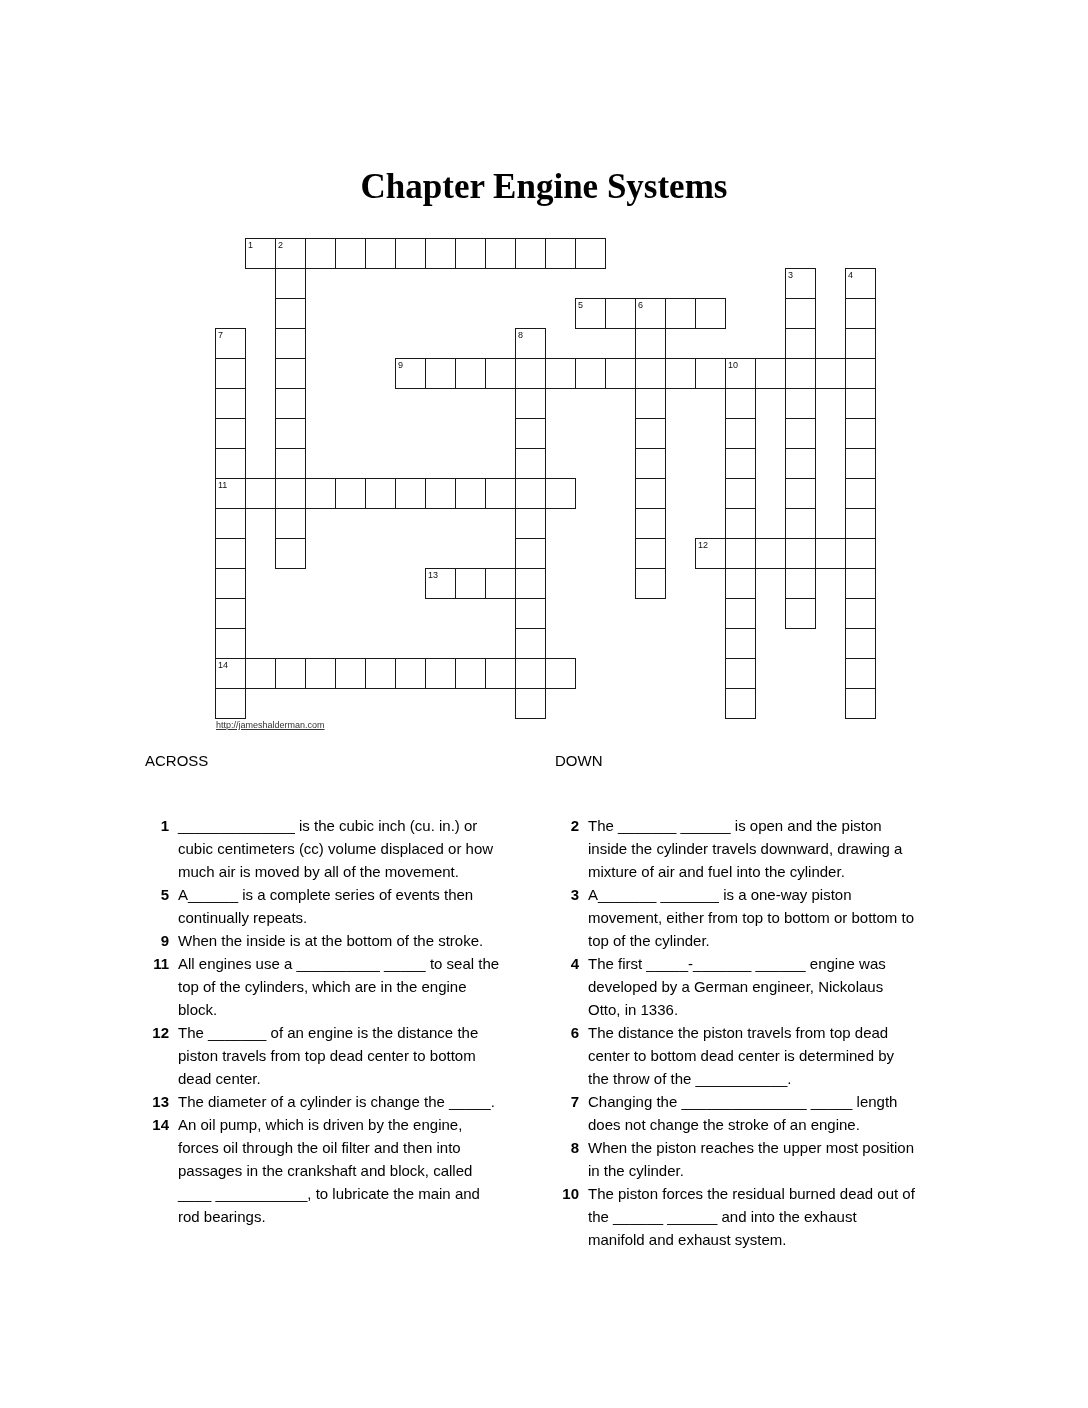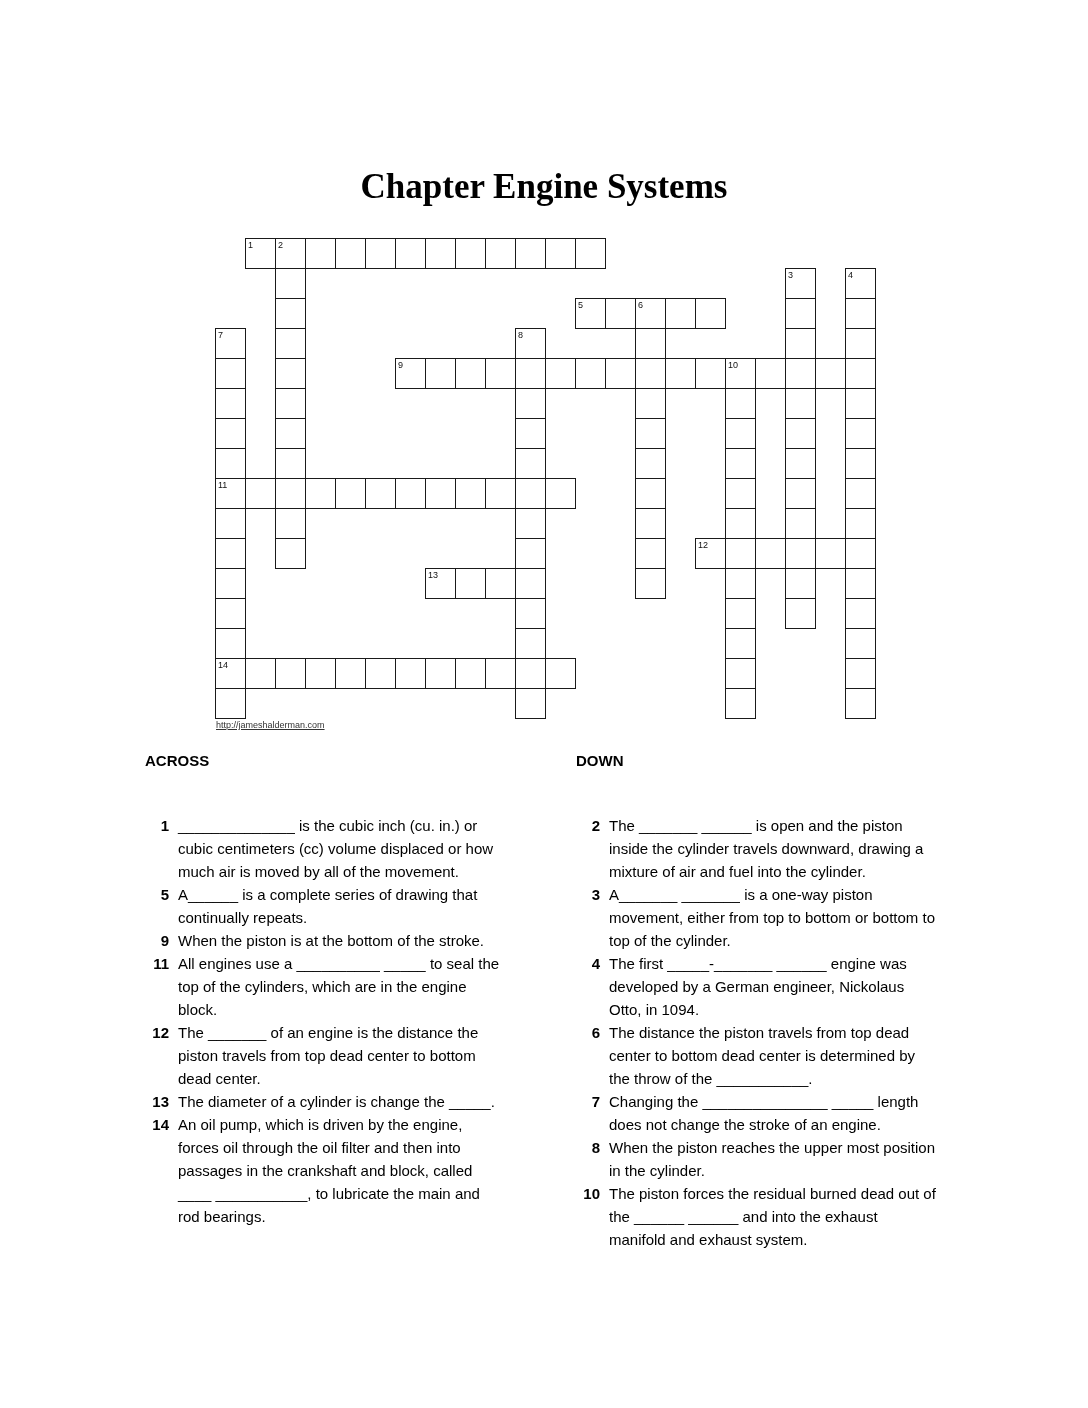--- a/index.html
+++ b/index.html
@@ -23,22 +23,22 @@
   .cellnum {
     position:absolute; font-size:9px; line-height:10px; color:#111;
     font-family:"Liberation Sans", sans-serif;
   }
   .credit {
     position:absolute; left:216px; top:720px; font-size:9px; color:#333;
     text-decoration:underline;
   }
   .clue-col { position:absolute; }
   #across-col { left:145px; top:752px; width:358px; }
-  #down-col   { left:555px; top:752px; width:362px;margin-left:21px; }
-  .clue-head { font-size:15px; font-weight:700; margin:0; }
+  #down-col   { left:555px; top:752px; width:362px; }
+  .clue-head { font-size:15px; font-weight:400; margin:0; }
   .clue-list { list-style:none; margin:45px 0 0 0; padding:0; }
   .clue { display:flex; font-size:15px; line-height:23px; }
   .cnum { flex:0 0 24px; text-align:right; font-weight:700; }
   .ctext { margin-left:9px; flex:1; }
 </style>
 </head>
 <body>
 
 <div class="page">
 
@@ -202,25 +202,25 @@
 
   <section class="clue-col" id="across-col">
     <h2 class="clue-head">ACROSS</h2>
     <ol class="clue-list" id="across-list">
         <li class="clue">
           <span class="cnum">1</span>
           <span class="ctext">______________ is the cubic inch (cu. in.) or cubic centimeters (cc) volume displaced or how much air is moved by all of the movement.</span>
         </li>
         <li class="clue">
           <span class="cnum">5</span>
-          <span class="ctext">A______ is a complete series of drawing that continually repeats.</span>
+          <span class="ctext">A______ is a complete series of events then continually repeats.</span>
         </li>
         <li class="clue">
           <span class="cnum">9</span>
-          <span class="ctext">When the piston is at the bottom of the stroke.</span>
+          <span class="ctext">When the inside is at the bottom of the stroke.</span>
         </li>
         <li class="clue">
           <span class="cnum">11</span>
           <span class="ctext">All engines use a __________ _____ to seal the top of the cylinders, which are in the engine block.</span>
         </li>
         <li class="clue">
           <span class="cnum">12</span>
           <span class="ctext">The _______ of an engine is the distance the piston travels from top dead center to bottom dead center.</span>
         </li>
         <li class="clue">
@@ -240,21 +240,21 @@
         <li class="clue">
           <span class="cnum">2</span>
           <span class="ctext">The _______ ______ is open and the piston inside the cylinder travels downward, drawing a mixture of air and fuel into the cylinder.</span>
         </li>
         <li class="clue">
           <span class="cnum">3</span>
           <span class="ctext">A_______ _______ is a one-way piston movement, either from top to bottom or bottom to top of the cylinder.</span>
         </li>
         <li class="clue">
           <span class="cnum">4</span>
-          <span class="ctext">The first _____-_______ ______ engine was developed by a German engineer, Nickolaus Otto, in 1094.</span>
+          <span class="ctext">The first _____-_______ ______ engine was developed by a German engineer, Nickolaus Otto, in 1336.</span>
         </li>
         <li class="clue">
           <span class="cnum">6</span>
           <span class="ctext">The distance the piston travels from top dead center to bottom dead center is determined by the throw of the ___________.</span>
         </li>
         <li class="clue">
           <span class="cnum">7</span>
           <span class="ctext">Changing the _______________ _____ length does not change the stroke of an engine.</span>
         </li>
         <li class="clue">

